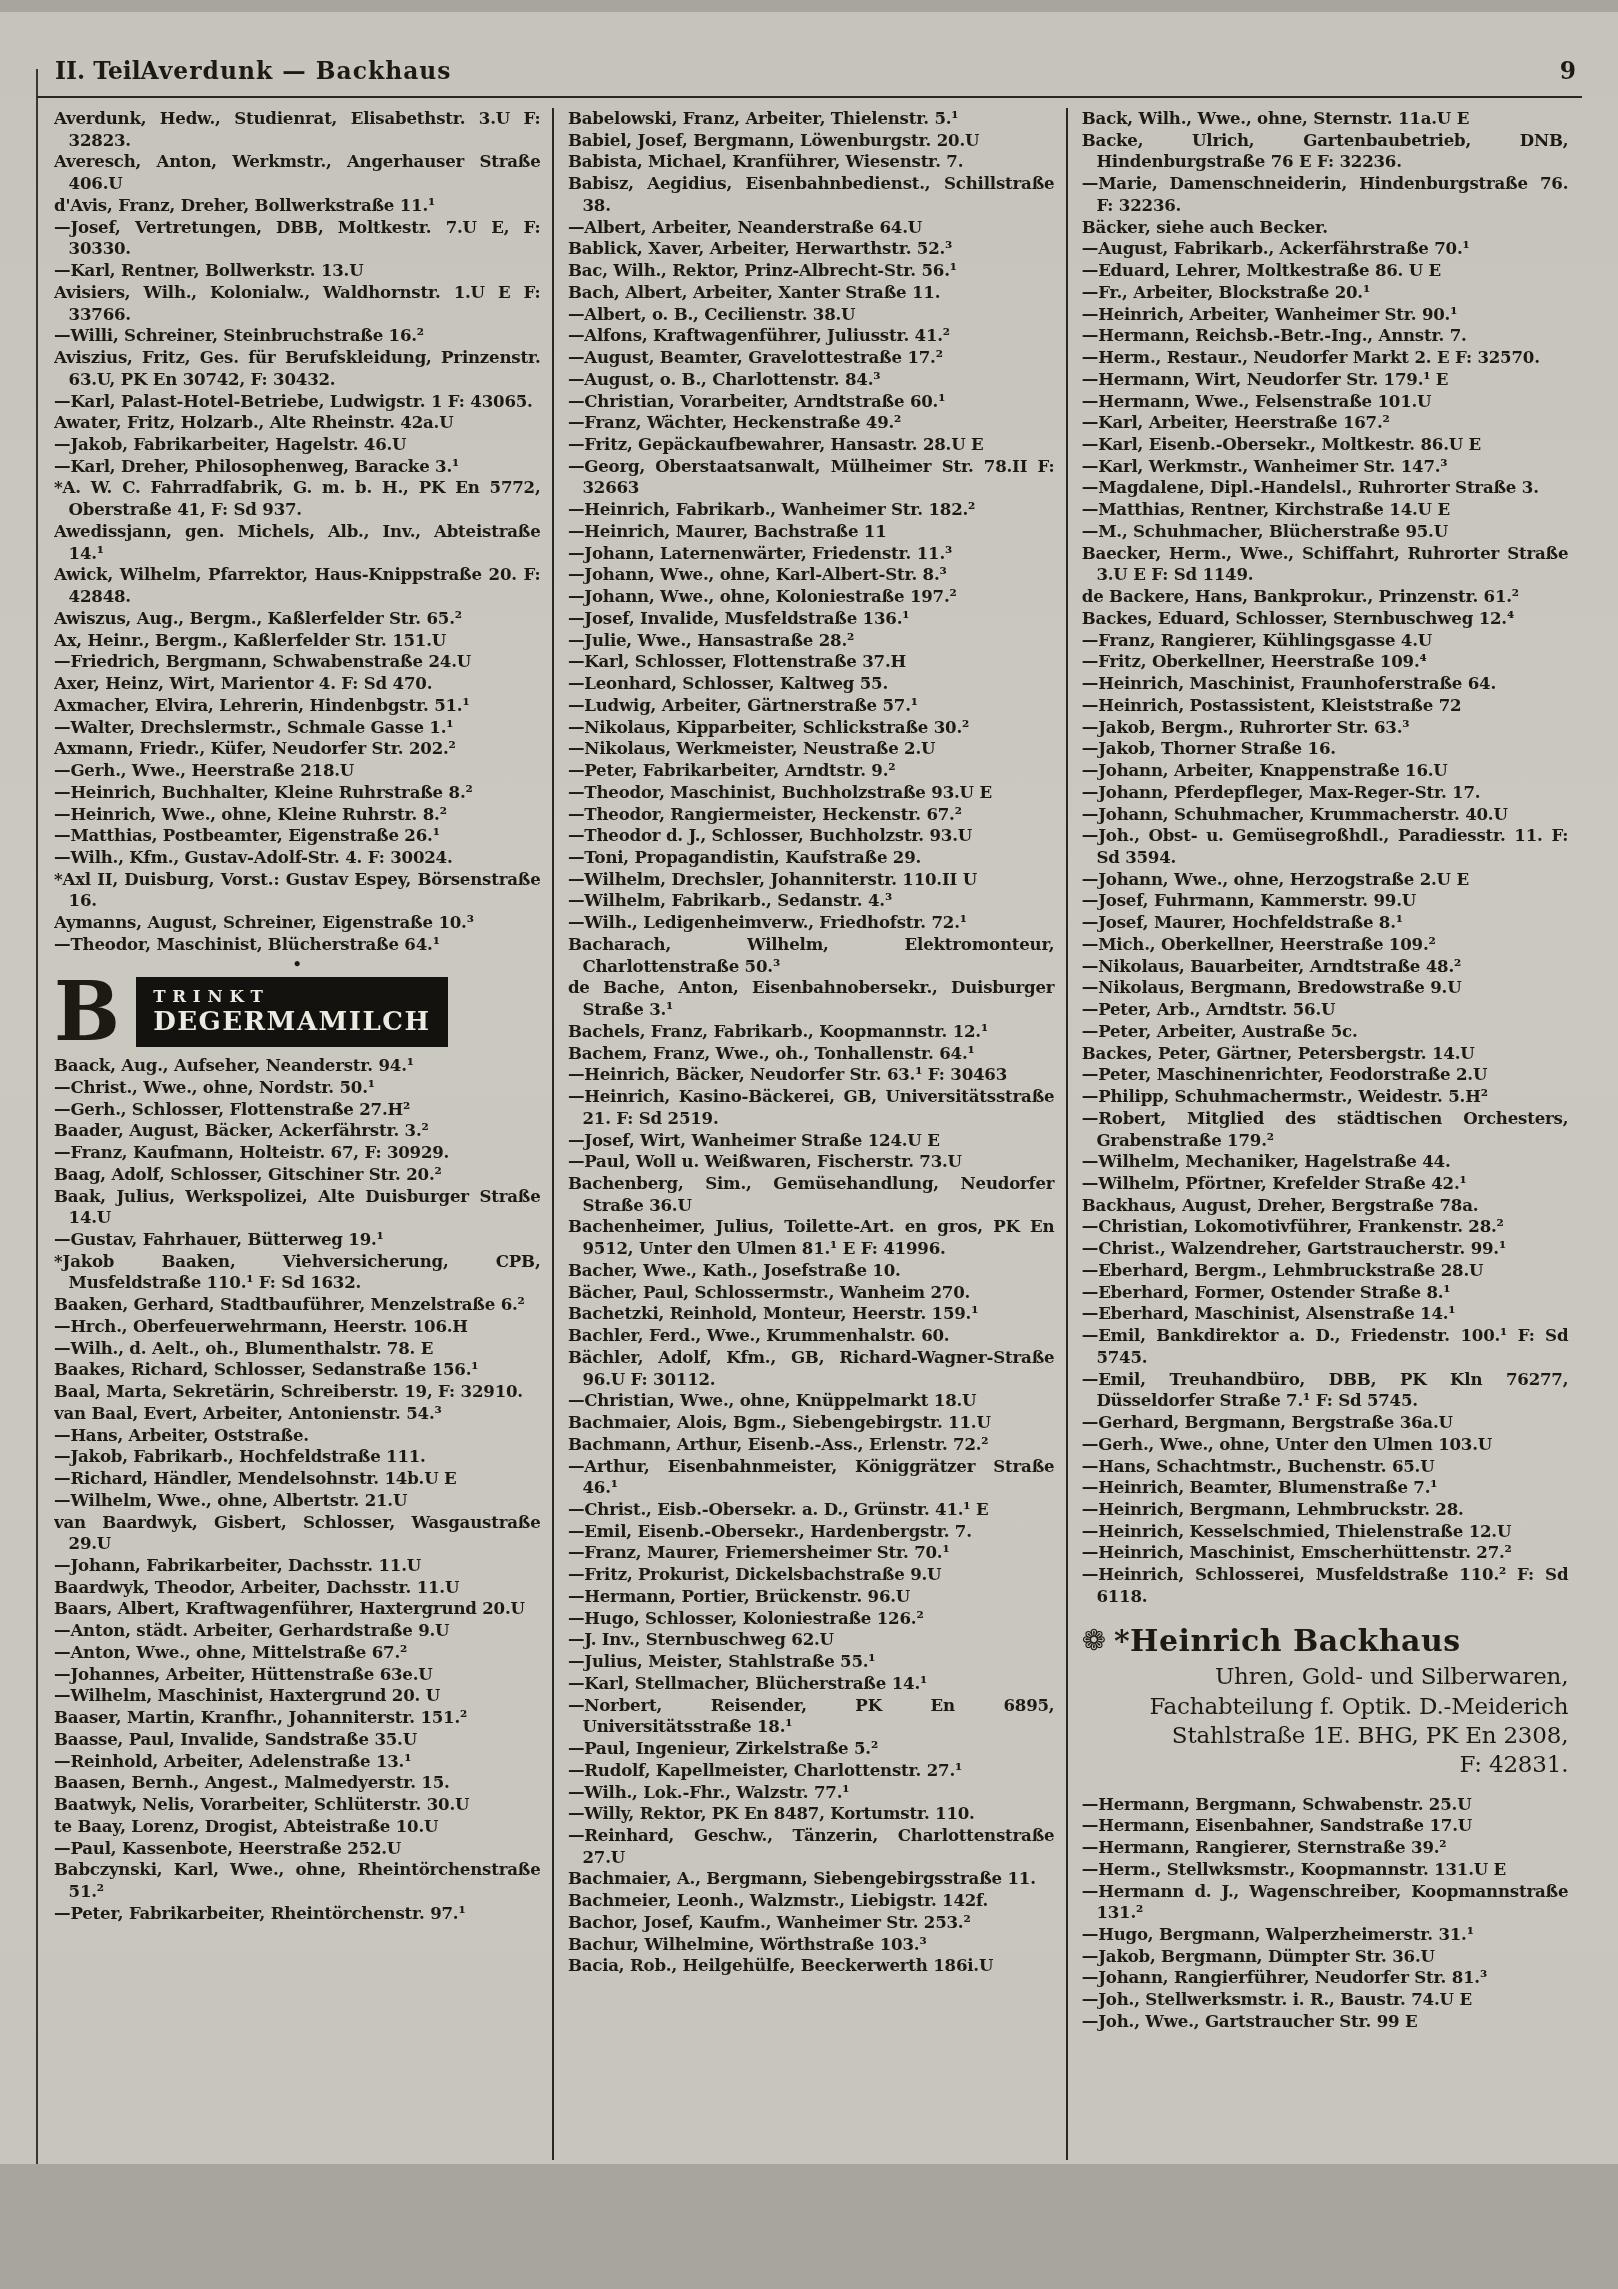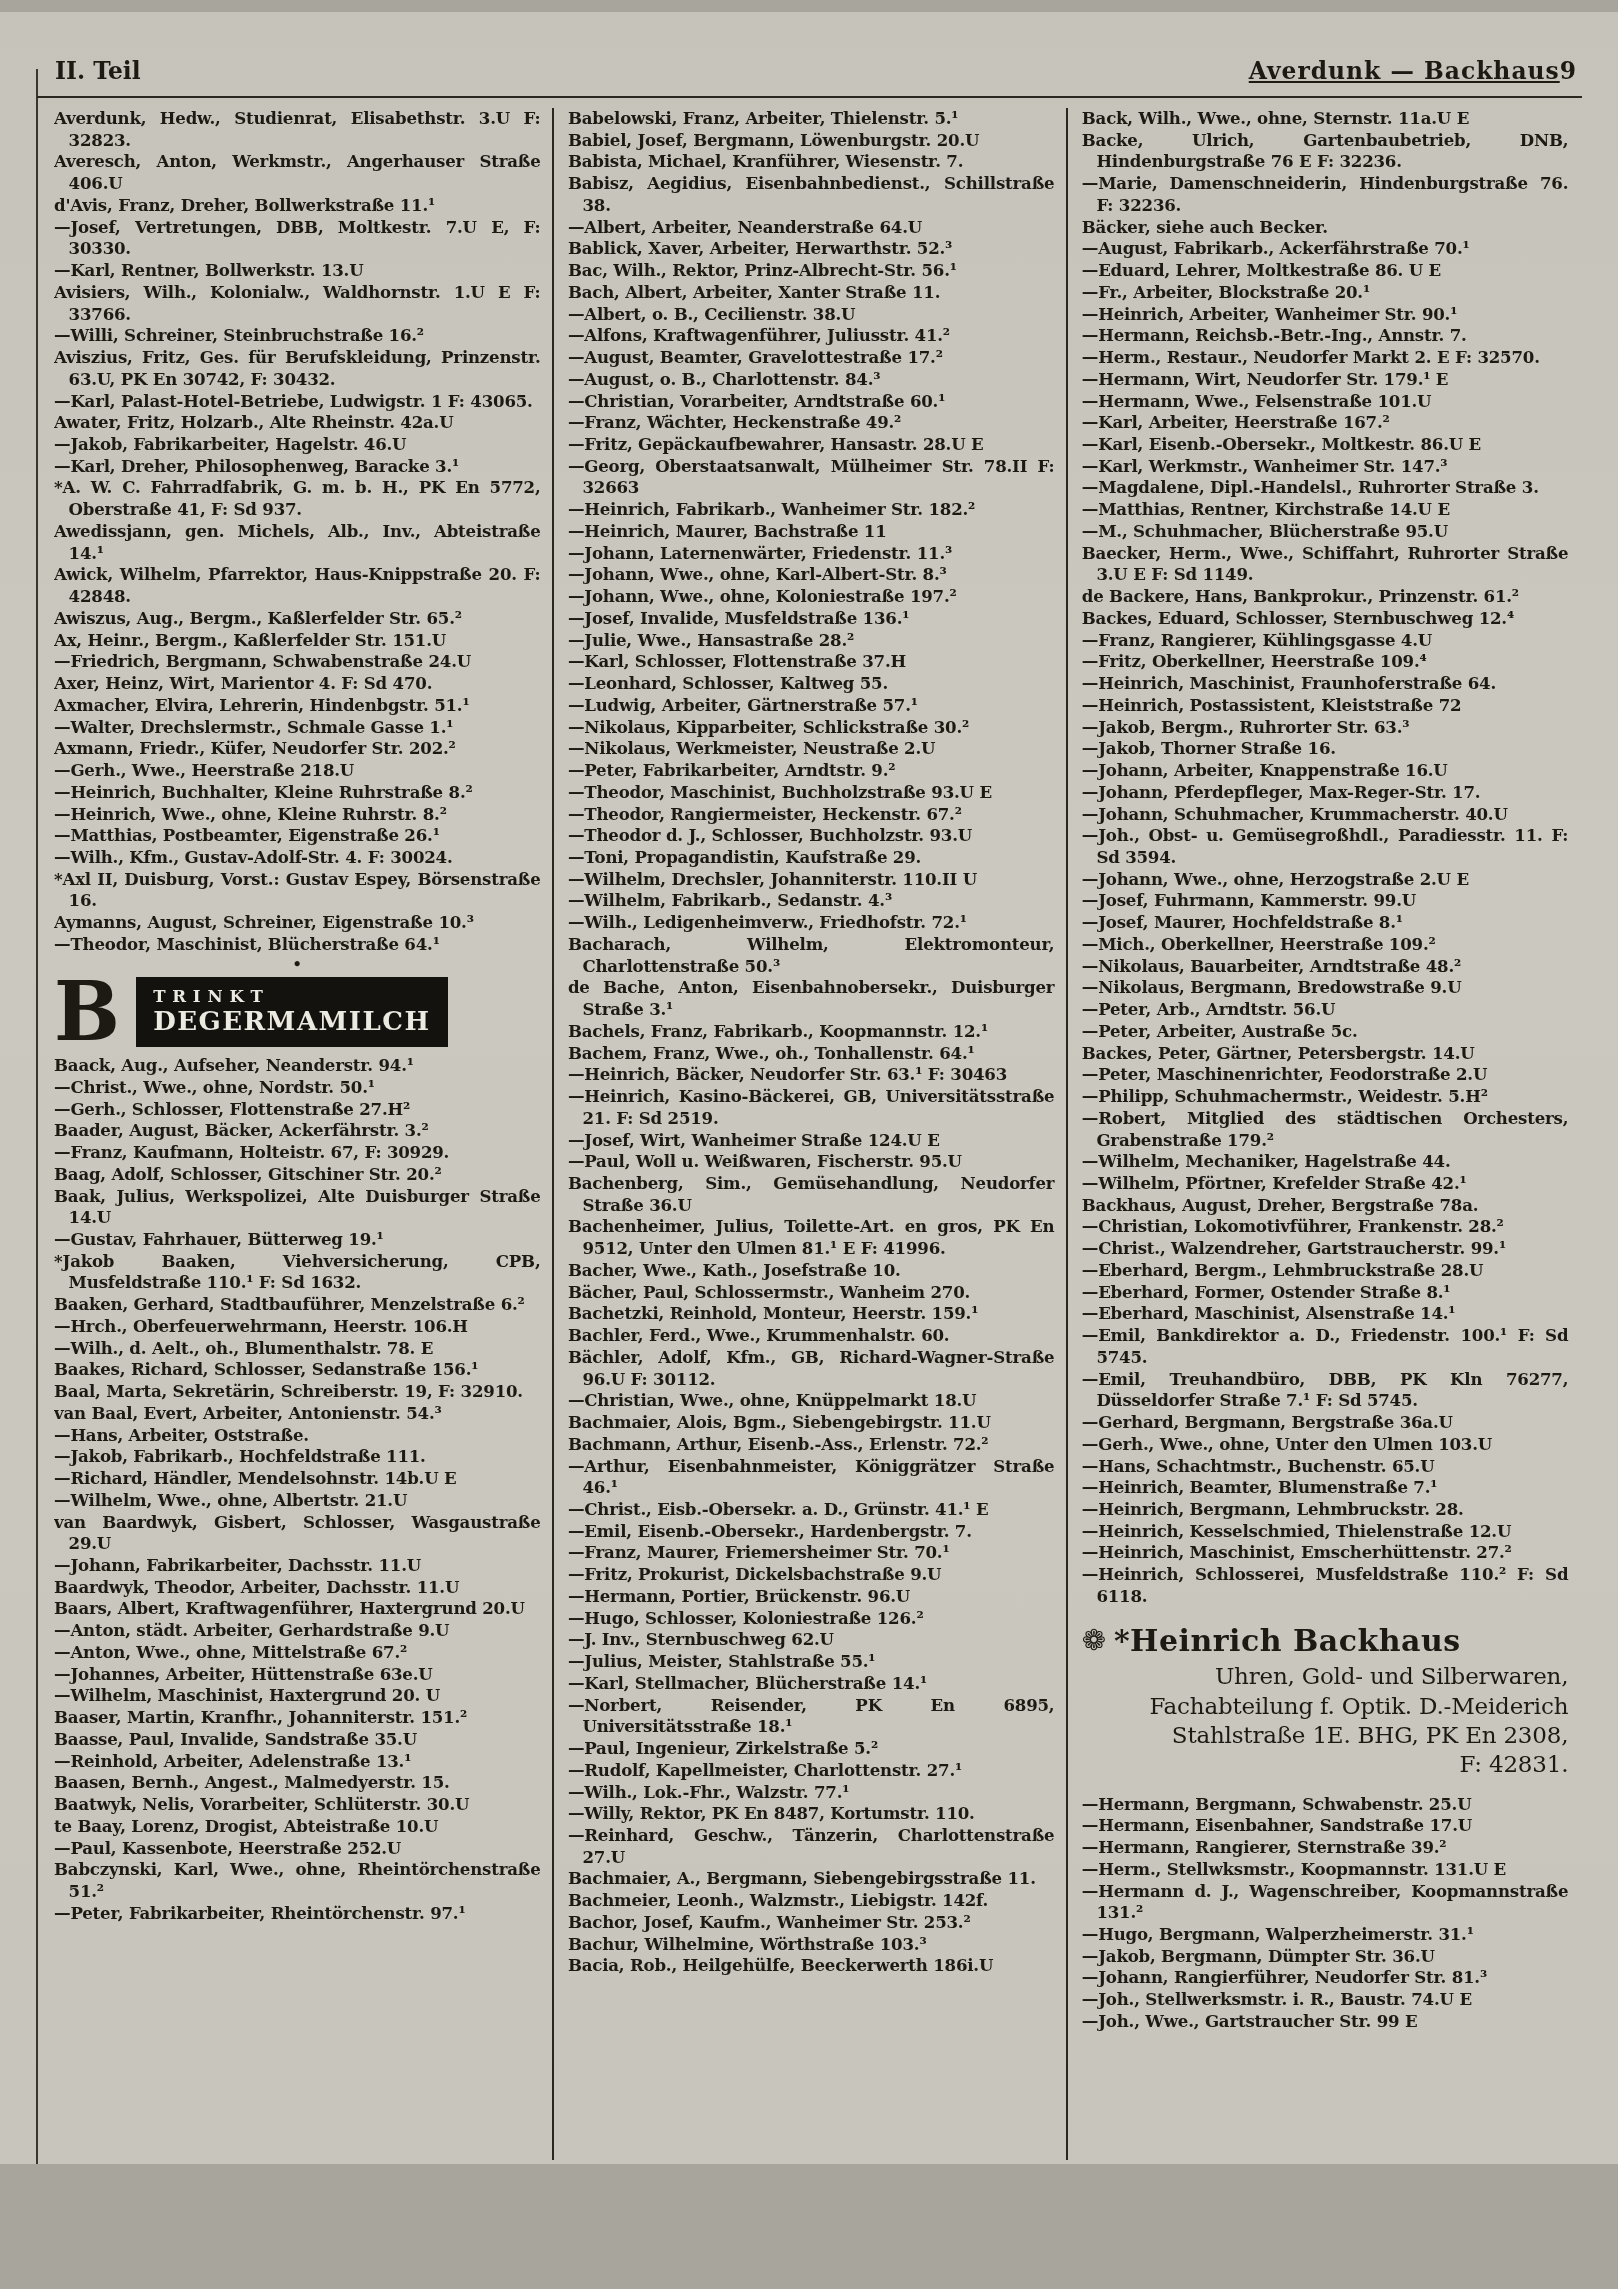--- a/index.html
+++ b/index.html
@@ -15,21 +15,21 @@
   .page-edge {
     position:absolute; left:36px; top:57px; bottom:0; width:2px;
     background:#3a362e;
   }
   .header {
     position:absolute; top:45px; left:55px; right:43px;
     display:flex; align-items:baseline;
     font-weight:700; font-size:23.4px;
   }
   .header .h-left { flex:0 0 auto; }
-  .header .h-center { flex:1 1 auto; text-align:right; letter-spacing:1px;text-decoration:underline; }
+  .header .h-center { flex:1 1 auto; text-align:left; letter-spacing:1px; }
   .header .h-right { flex:0 0 auto; }
   .header-rule {
     position:absolute; top:84px; left:37px; right:37px; height:2px;
     background:#2a2620;
   }
   .cols {
     position:absolute; top:96px; left:54px; right:39px; bottom:3.9px;
     display:flex;
   }
   .col { flex:1 1 0; padding:0 11.7px 0 13.7px; overflow:hidden; }
@@ -180,21 +180,21 @@
         <div class="entry">—Wilhelm, Drechsler, Johanniterstr. 110.II U</div>
         <div class="entry">—Wilhelm, Fabrikarb., Sedanstr. 4.³</div>
         <div class="entry">—Wilh., Ledigenheimverw., Friedhofstr. 72.¹</div>
         <div class="entry">Bacharach, Wilhelm, Elektromonteur, Charlottenstraße 50.³</div>
         <div class="entry">de Bache, Anton, Eisenbahnobersekr., Duisburger Straße 3.¹</div>
         <div class="entry">Bachels, Franz, Fabrikarb., Koopmannstr. 12.¹</div>
         <div class="entry">Bachem, Franz, Wwe., oh., Tonhallenstr. 64.¹</div>
         <div class="entry">—Heinrich, Bäcker, Neudorfer Str. 63.¹ F: 30463</div>
         <div class="entry">—Heinrich, Kasino-Bäckerei, GB, Universitätsstraße 21. F: Sd 2519.</div>
         <div class="entry">—Josef, Wirt, Wanheimer Straße 124.U E</div>
-        <div class="entry">—Paul, Woll u. Weißwaren, Fischerstr. 95.U</div>
+        <div class="entry">—Paul, Woll u. Weißwaren, Fischerstr. 73.U</div>
         <div class="entry">Bachenberg, Sim., Gemüsehandlung, Neudorfer Straße 36.U</div>
         <div class="entry">Bachenheimer, Julius, Toilette-Art. en gros, PK En 9512, Unter den Ulmen 81.¹ E F: 41996.</div>
         <div class="entry">Bacher, Wwe., Kath., Josefstraße 10.</div>
         <div class="entry">Bächer, Paul, Schlossermstr., Wanheim 270.</div>
         <div class="entry">Bachetzki, Reinhold, Monteur, Heerstr. 159.¹</div>
         <div class="entry">Bachler, Ferd., Wwe., Krummenhalstr. 60.</div>
         <div class="entry">Bächler, Adolf, Kfm., GB, Richard-Wagner-Straße 96.U F: 30112.</div>
         <div class="entry">—Christian, Wwe., ohne, Knüppelmarkt 18.U</div>
         <div class="entry">Bachmaier, Alois, Bgm., Siebengebirgstr. 11.U</div>
         <div class="entry">Bachmann, Arthur, Eisenb.-Ass., Erlenstr. 72.²</div>

